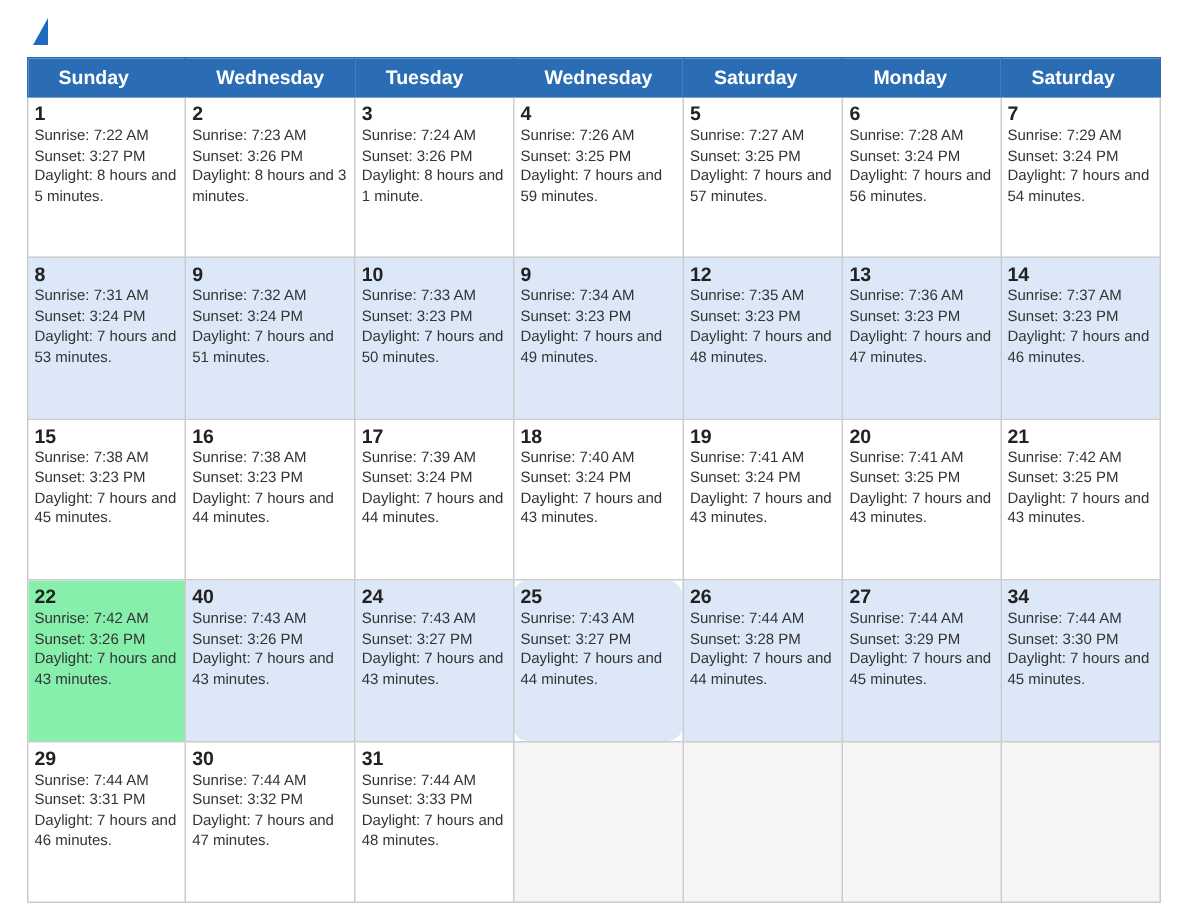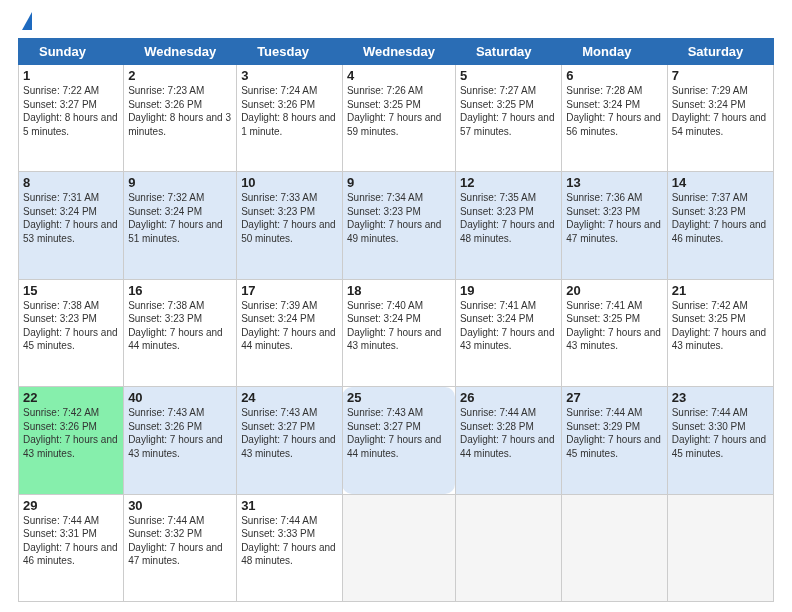--- a/index.html
+++ b/index.html
@@ -167,21 +167,21 @@
           <td><span class="day-num">20</span><span class="day-info">Sunrise: 7:41 AM<br>Sunset: 3:25 PM<br>Daylight: 7 hours and 43 minutes.</span></td>
           <td><span class="day-num">21</span><span class="day-info">Sunrise: 7:42 AM<br>Sunset: 3:25 PM<br>Daylight: 7 hours and 43 minutes.</span></td>
         </tr>
         <tr>
           <td style="background: #86efac;"><span class="day-num">22</span><span class="day-info">Sunrise: 7:42 AM<br>Sunset: 3:26 PM<br>Daylight: 7 hours and 43 minutes.</span></td>
           <td style="background: rgb(220, 232, 247);"><span class="day-num">40</span><span class="day-info">Sunrise: 7:43 AM<br>Sunset: 3:26 PM<br>Daylight: 7 hours and 43 minutes.</span></td>
           <td style="background: rgb(220, 232, 247);"><span class="day-num">24</span><span class="day-info">Sunrise: 7:43 AM<br>Sunset: 3:27 PM<br>Daylight: 7 hours and 43 minutes.</span></td>
           <td style="background: rgb(220, 232, 247); border-radius: 10px;"><span class="day-num">25</span><span class="day-info">Sunrise: 7:43 AM<br>Sunset: 3:27 PM<br>Daylight: 7 hours and 44 minutes.</span></td>
           <td style="background: rgb(220, 232, 247);"><span class="day-num">26</span><span class="day-info">Sunrise: 7:44 AM<br>Sunset: 3:28 PM<br>Daylight: 7 hours and 44 minutes.</span></td>
           <td style="background: rgb(220, 232, 247);"><span class="day-num">27</span><span class="day-info">Sunrise: 7:44 AM<br>Sunset: 3:29 PM<br>Daylight: 7 hours and 45 minutes.</span></td>
-          <td style="background: rgb(220, 232, 247);"><span class="day-num">23</span><span class="day-info">Sunrise: 7:44 AM<br>Sunset: 3:30 PM<br>Daylight: 7 hours and 45 minutes.</span></td>
+          <td style="background: rgb(220, 232, 247);"><span class="day-num">34</span><span class="day-info">Sunrise: 7:44 AM<br>Sunset: 3:30 PM<br>Daylight: 7 hours and 45 minutes.</span></td>
         </tr>
         <tr>
           <td><span class="day-num">29</span><span class="day-info">Sunrise: 7:44 AM<br>Sunset: 3:31 PM<br>Daylight: 7 hours and 46 minutes.</span></td>
           <td><span class="day-num">30</span><span class="day-info">Sunrise: 7:44 AM<br>Sunset: 3:32 PM<br>Daylight: 7 hours and 47 minutes.</span></td>
           <td><span class="day-num">31</span><span class="day-info">Sunrise: 7:44 AM<br>Sunset: 3:33 PM<br>Daylight: 7 hours and 48 minutes.</span></td>
           <td class="empty"></td>
           <td class="empty"></td>
           <td class="empty"></td>
           <td class="empty"></td>
         </tr>

